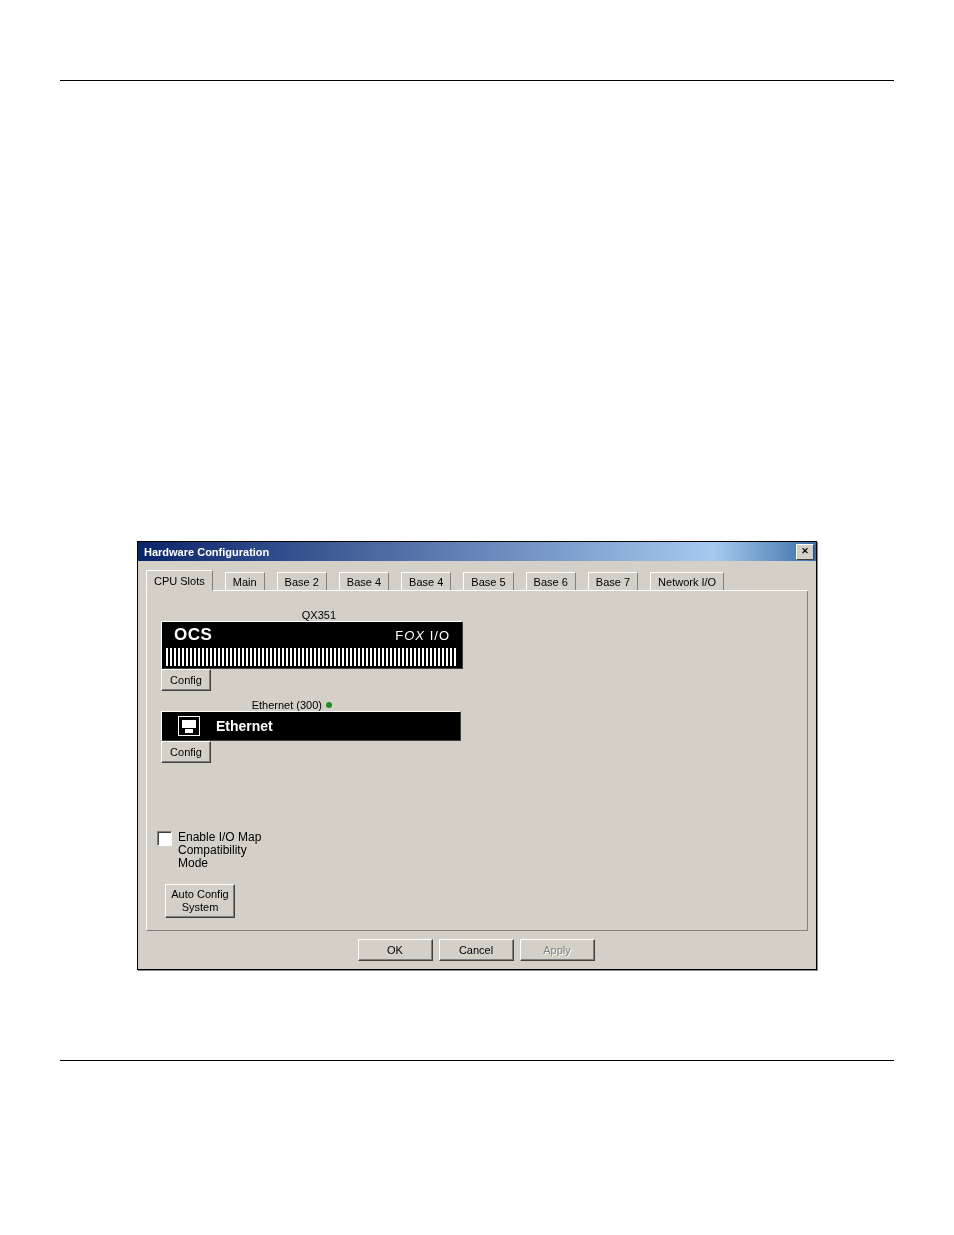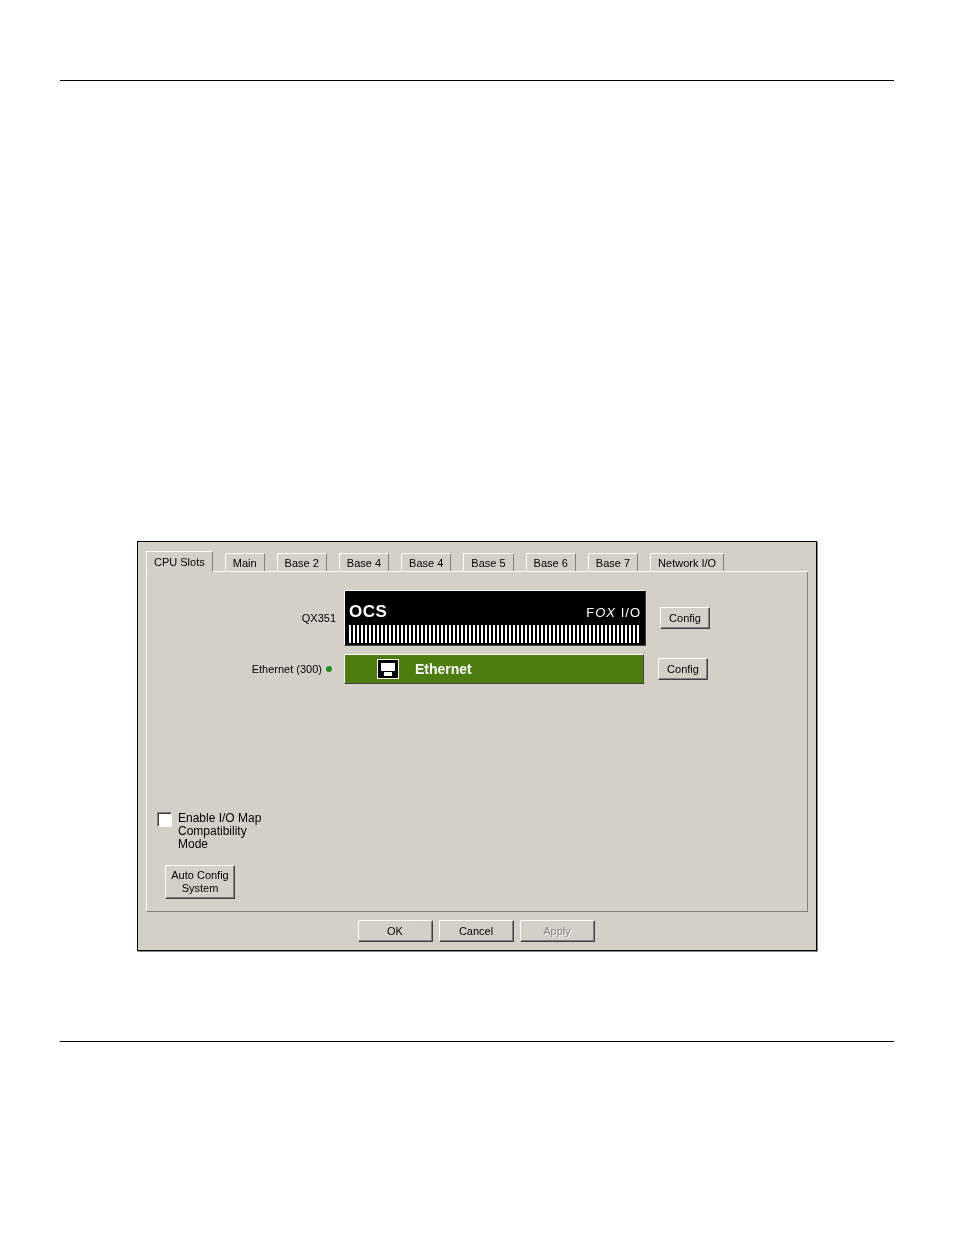--- a/index.html
+++ b/index.html
@@ -91,22 +91,23 @@
     border-bottom: 1px solid #808080;
     border-right: 1px solid #808080;
     background: #d4d0c8;
     height: 340px;
     padding: 18px 14px 10px 14px;
     position: relative;
     box-sizing: border-box;
   }
   .row1, .row2 {
     display: flex;
-    align-items: center;
+    align-items: flex-start;
     margin-bottom: 8px;
+    flex-direction: column;
   }
   .row-label {
     width: 175px;
     text-align: right;
     padding-right: 8px;
     font-size: 11px;
   }
   .device-box {
     width: 300px;
     background: #000;
@@ -115,22 +116,21 @@
     border-left: 1px solid #fff;
     border-right: 1px solid #404040;
     border-bottom: 1px solid #404040;
     cursor: pointer;
   }
   .device-top {
     height: 26px;
     display: flex;
     align-items: center;
     justify-content: space-between;
-    padding: 0 4px;
-    margin-top: 8px;
+    padding: 0 12px;
   }
   .ocs-text {
     font-weight: bold;
     font-size: 17px;
     font-family: Arial, sans-serif;
     letter-spacing: 0.5px;
   }
   .fox-text {
     font-size: 13px;
     font-family: Arial, sans-serif;
@@ -139,29 +139,29 @@
   .fox-text .f { font-style: normal; }
   .fox-text .ox { font-style: italic; }
   .stripes {
     height: 18px;
     margin: 0 4px 2px 4px;
     background: repeating-linear-gradient(to right, #fff 0, #fff 2px, #000 2px, #000 4px);
   }
   .eth-box {
     width: 300px;
     height: 30px;
-    background: #4d7c0f;
+    background: #000000;
     color: #fff;
     display: flex;
     align-items: center;
     border-top: 1px solid #fff;
     border-left: 1px solid #fff;
     border-right: 1px solid #404040;
     border-bottom: 1px solid #404040;
-    padding-left: 32px;
+    padding-left: 16px;
     cursor: pointer;
     box-sizing: border-box;
   }
   .eth-port {
     width: 20px;
     height: 18px;
     border: 1px solid #fff;
     background: #000;
     position: relative;
     margin-right: 16px;
@@ -190,21 +190,20 @@
     border-right: 1px solid #404040;
     border-bottom: 1px solid #404040;
     font-size: 11px;
     height: 22px;
     cursor: pointer;
     box-shadow: inset -1px -1px 0 #808080, inset 1px 1px 0 #d4d0c8;
     font-family: inherit;
   }
   .cfg-btn {
     width: 50px;
-    margin-left: 14px;
   }
   .left-controls {
     position: absolute;
     left: 10px;
     bottom: 12px;
     width: 110px;
   }
   .chk-row {
     display: flex;
     align-items: flex-start;
@@ -267,20 +266,24 @@
   .row2 .row-label-wrap {
     display:flex; align-items:center; justify-content:flex-end; width:175px; padding-right:8px;
   }
 </style>
 </head>
 <body>
 
 <div class="page-line"></div>
 
 <div class="dialog">
+  <div class="titlebar">
+    <span class="titlebar-text">Hardware Configuration</span>
+    <div class="title-close">✕</div>
+  </div>
   <div class="dialog-body">
     <div class="tabrow">
       <div class="tab active">CPU Slots</div>
       <div class="tab">Main</div>
       <div class="tab">Base 2</div>
       <div class="tab">Base 4</div>
       <div class="tab">Base 4</div>
       <div class="tab">Base 5</div>
       <div class="tab">Base 6</div>
       <div class="tab">Base 7</div>

